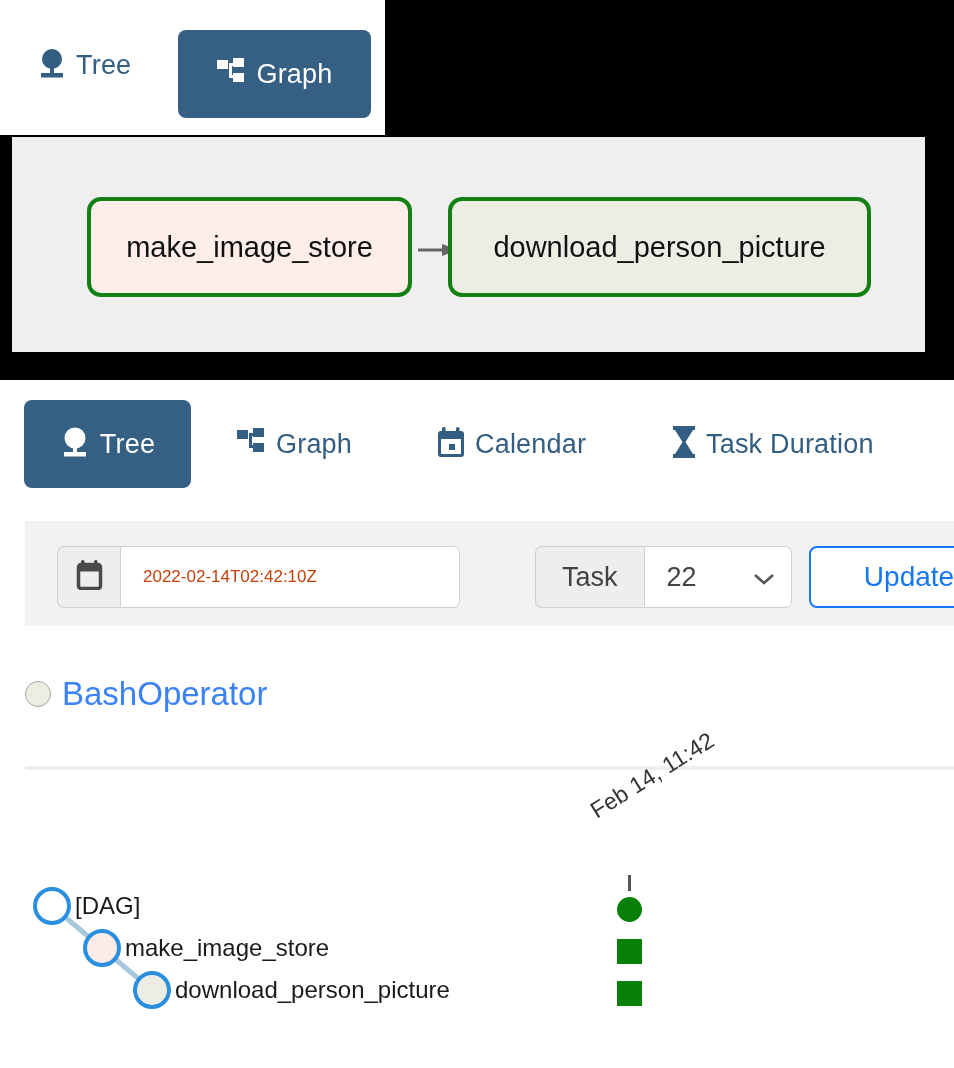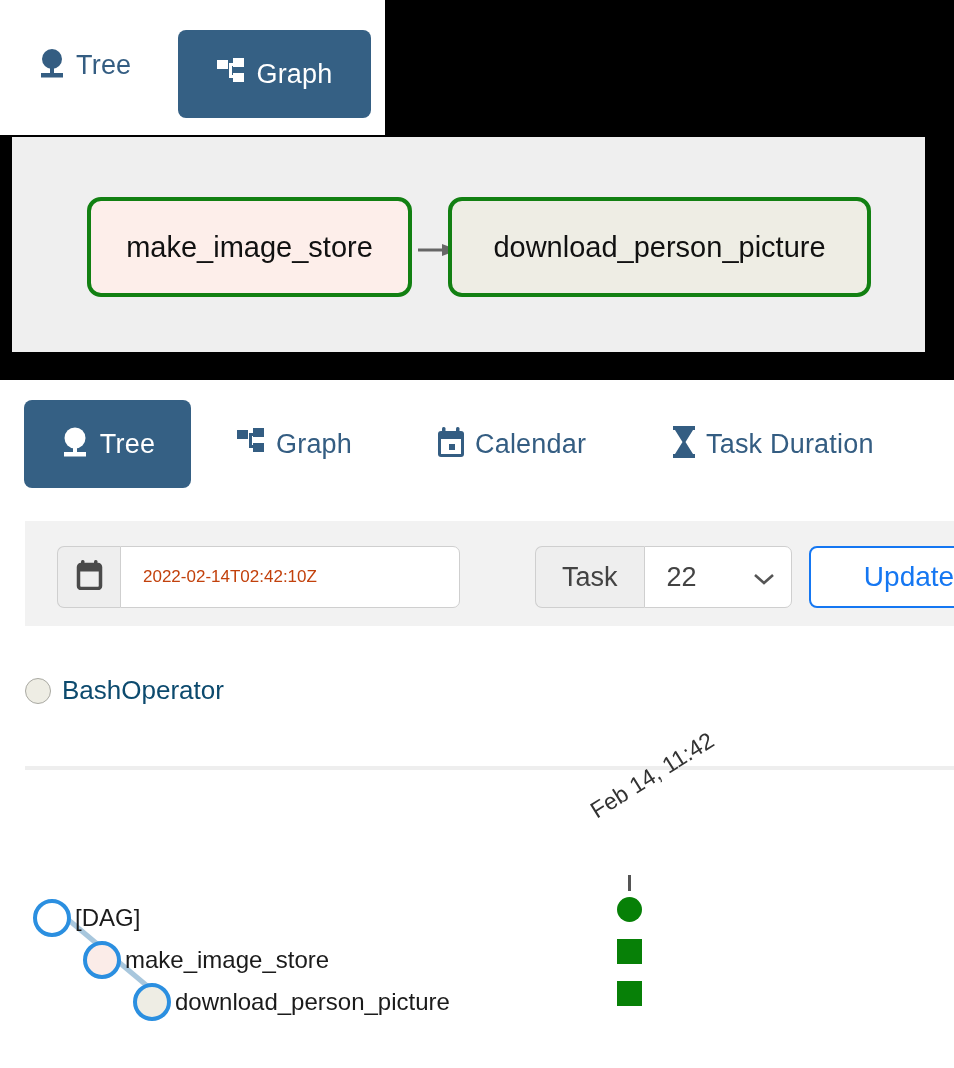--- a/index.html
+++ b/index.html
@@ -136,30 +136,30 @@
     border-radius: 8px;
     display: flex; align-items: center; justify-content: center;
     font-size: 28px; color: #1577f2;
     cursor: pointer;
   }
 
   
   .legend { position: absolute; left: 25px; top: 295px; display: flex; align-items: center; gap: 28px; }
   .legend-item { display: flex; align-items: center; gap: 11px; cursor: pointer; }
   .legend-dot { width: 26px; height: 26px; border-radius: 50%; border: 1.5px solid #a9a9a2; }
-  .legend-text { font-size: 26px; color: #0c4a6e; }
+  .legend-text { font-size: 33px; color: #3b82f6; }
 
   .divider {
     position: absolute; left: 25px; top: 386px;
     width: 929px; height: 4px; background: #eeeeee;
   }
 
   
   .tree-view { position: absolute; left: 0; top: 400px; width: 954px; height: 288px; }
-  .tnode-row { position: absolute; display: flex; align-items: center; margin-top: 12px; }
+  .tnode-row { position: absolute; display: flex; align-items: center; }
   .tnode {
     width: 38px; height: 38px; border-radius: 50%;
     border: 4px solid #2b8fe0; background: #ffffff;
     cursor: pointer; flex: 0 0 auto;
   }
   .tnode-label {
     margin-left: 4px; font-size: 24px; color: #1b1b1b;
     font-family: "Liberation Sans", sans-serif; white-space: nowrap;
   }
   .tr-0 { left: 33px; top: 107px; }

